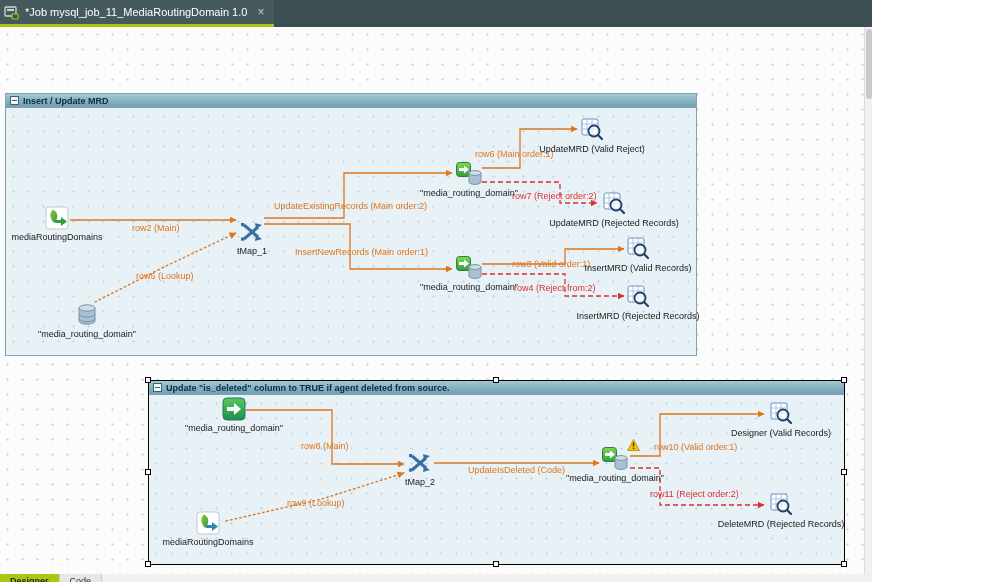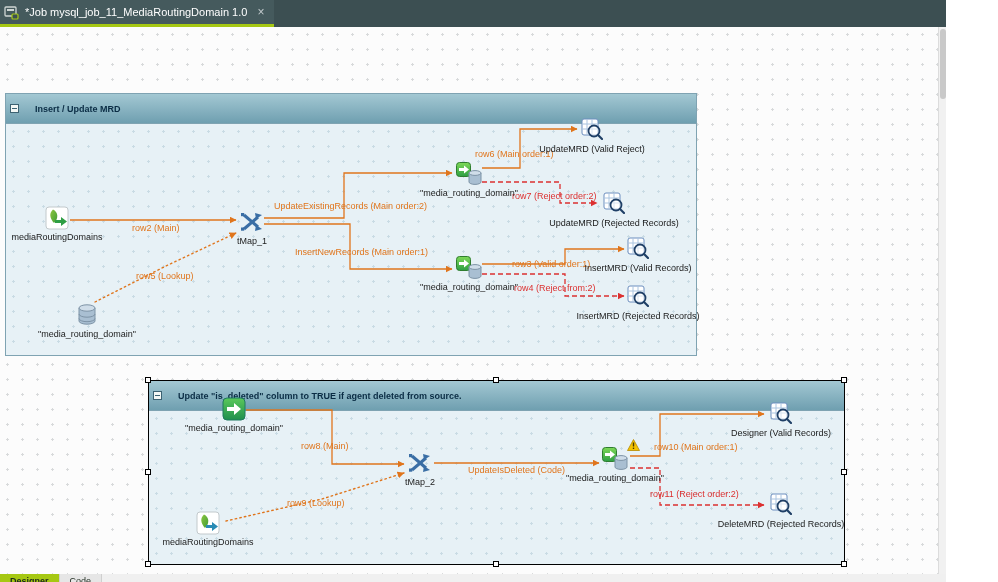--- a/index.html
+++ b/index.html
@@ -1,36 +1,36 @@
 <!DOCTYPE html>
 <html><head>
 <meta charset="utf-8">
 <style>
   html,body{margin:0;padding:0;}
-  .app{position:relative;width:946px;height:582px;overflow:hidden;background:#fff;
+  .app{position:relative;width:872px;height:582px;overflow:hidden;background:#fff;
        font-family:"Liberation Sans",sans-serif;text-align:center;-webkit-font-smoothing:antialiased;}
 
   
   .tabbar{position:absolute;left:0;top:0;width:998px;height:27px;background:#3c4f52;z-index:10;}
   .tab{position:absolute;left:0;top:0;height:27px;box-sizing:border-box;display:flex;align-items:center;
        gap:6px;padding:0 10px 0 4px;background:#455a5d;border-bottom:3px solid #a6c813;}
   .tab-title{color:#fff;font-size:11px;white-space:nowrap;}
   .tab-close{color:#c3cbcd;font-size:12px;line-height:12px;cursor:pointer;padding-left:4px;}
   .tab-actions{position:absolute;right:10px;top:6px;display:flex;gap:8px;align-items:center;}
 
   
   .canvas{position:absolute;left:0;top:27px;width:990px;height:547px;overflow:hidden;background:#fcfcfc;
           background-image:radial-gradient(#d8dadb 1px,transparent 1.2px);background-size:15px 15px;}
   svg.overlay{position:absolute;left:0;top:0;z-index:2;pointer-events:none;}
 
   .subjob{position:absolute;z-index:1;border:1px solid #7fa3b2;background:#e7f1f6;box-sizing:border-box;
           background-image:radial-gradient(#c9dbe4 1px,transparent 1.2px);background-size:15px 15px;}
   .subjob.selected{border:1px solid #000;}
   .sjheader{height:13px;background:linear-gradient(180deg,#a3c8d3,#6f9fb0);display:flex;align-items:center;
-            gap:16px;padding:8px 4px;border-bottom:1px solid #7fa3b2;}
+            gap:4px;padding:0 4px;border-bottom:1px solid #7fa3b2;}
   .sjtitle{font-size:9px;font-weight:bold;color:#0a2c44;white-space:nowrap;}
   .collapse{width:9px;height:9px;background:#f3f7f5;border:1px solid #3c6272;box-sizing:border-box;position:relative;flex:0 0 auto;}
   .collapse::after{content:"";position:absolute;left:1px;right:1px;top:3px;height:1px;background:#3c6272;}
   .handle{position:absolute;width:6px;height:6px;background:#fff;border:1px solid #000;z-index:6;box-sizing:border-box;}
 
   .node{position:absolute;z-index:4;}
   .nicon{display:block;line-height:0;}
   .nlabel{position:absolute;top:26px;left:50%;transform:translateX(-50%);white-space:nowrap;
           font-size:9px;color:#1b1b1b;z-index:4;}
   .warn{position:absolute;left:25px;top:-8px;line-height:0;}
@@ -151,21 +151,21 @@
     <div class="clabel lookup" style="left:136px;top:244px">row5 (Lookup)</div>
     <div class="clabel main" style="left:274px;top:174px">UpdateExistingRecords (Main order:2)</div>
     <div class="clabel main" style="left:295px;top:220px">InsertNewRecords (Main order:1)</div>
     <div class="clabel main" style="left:475px;top:122px">row6 (Main order:1)</div>
     <div class="clabel reject" style="left:512px;top:164px">row7 (Reject order:2)</div>
     <div class="clabel main" style="left:512px;top:232px">row3 (Valid order:1)</div>
     <div class="clabel reject" style="left:514px;top:256px">row4 (Reject from:2)</div>
     <div class="clabel main" style="left:301px;top:414px">row8 (Main)</div>
     <div class="clabel lookup" style="left:287px;top:471px">row9 (Lookup)</div>
     <div class="clabel main" style="left:468px;top:438px">UpdateIsDeleted (Code)</div>
-    <div class="clabel main" style="left:654px;top:415px">row10 (Main order:1)</div>
+    <div class="clabel main" style="left:654px;top:415px">row10 (Valid order:1)</div>
     <div class="clabel reject" style="left:650px;top:462px">row11 (Reject order:2)</div>
 
     <div class="node" style="left:45px;top:179px">
       <span class="nicon">
         <svg width="24" height="24" viewBox="0 0 24 24">
           <rect x="1" y="1" width="22" height="22" rx="3" fill="#fff" stroke="#c2c9cc"></rect>
           <path d="M8 3.5 C13 6 14 12 9 17 C4.5 12 4 7 8 3.5 Z" fill="url(#leafG)"></path>
           <path d="M10 14h6v-3l6 4.5-6 4.5v-3h-6z" fill="#2e9e44"></path>
         </svg>
       </span>
@@ -177,21 +177,21 @@
         <svg width="22" height="24" viewBox="0 0 22 24">
           <path d="M3 5 v13 a8 3.2 0 0 0 16 0 V5" fill="#a9bfd2" stroke="#7d93a6"></path>
           <path d="M3 11 a8 3.2 0 0 0 16 0" fill="none" stroke="#7d93a6"></path>
           <path d="M3 15.5 a8 3.2 0 0 0 16 0" fill="none" stroke="#7d93a6"></path>
           <ellipse cx="11" cy="5" rx="8" ry="3.2" fill="#cfdde9" stroke="#7d93a6"></ellipse>
         </svg>
       </span>
       <div class="nlabel">"media_routing_domain"</div>
     </div>
 
-    <div class="node" style="left:240px;top:183px">
+    <div class="node" style="left:240px;top:193px">
       <span class="nicon">
         <svg width="24" height="24" viewBox="0 0 24 24">
           <rect x="1" y="3" width="3.2" height="3.2" fill="#3a6ea5"></rect>
           <rect x="1" y="17.5" width="3.2" height="3.2" fill="#3a6ea5"></rect>
           <path d="M4 5 L18 17" stroke="#3a6ea5" stroke-width="3"></path>
           <path d="M4 19 L18 7" stroke="#3a6ea5" stroke-width="3"></path>
           <path d="M16 15 l6 4 -7 2 z" fill="#3a6ea5"></path>
           <path d="M16 9 l6 -4 -7 -2 z" fill="#3a6ea5"></path>
         </svg>
       </span>

